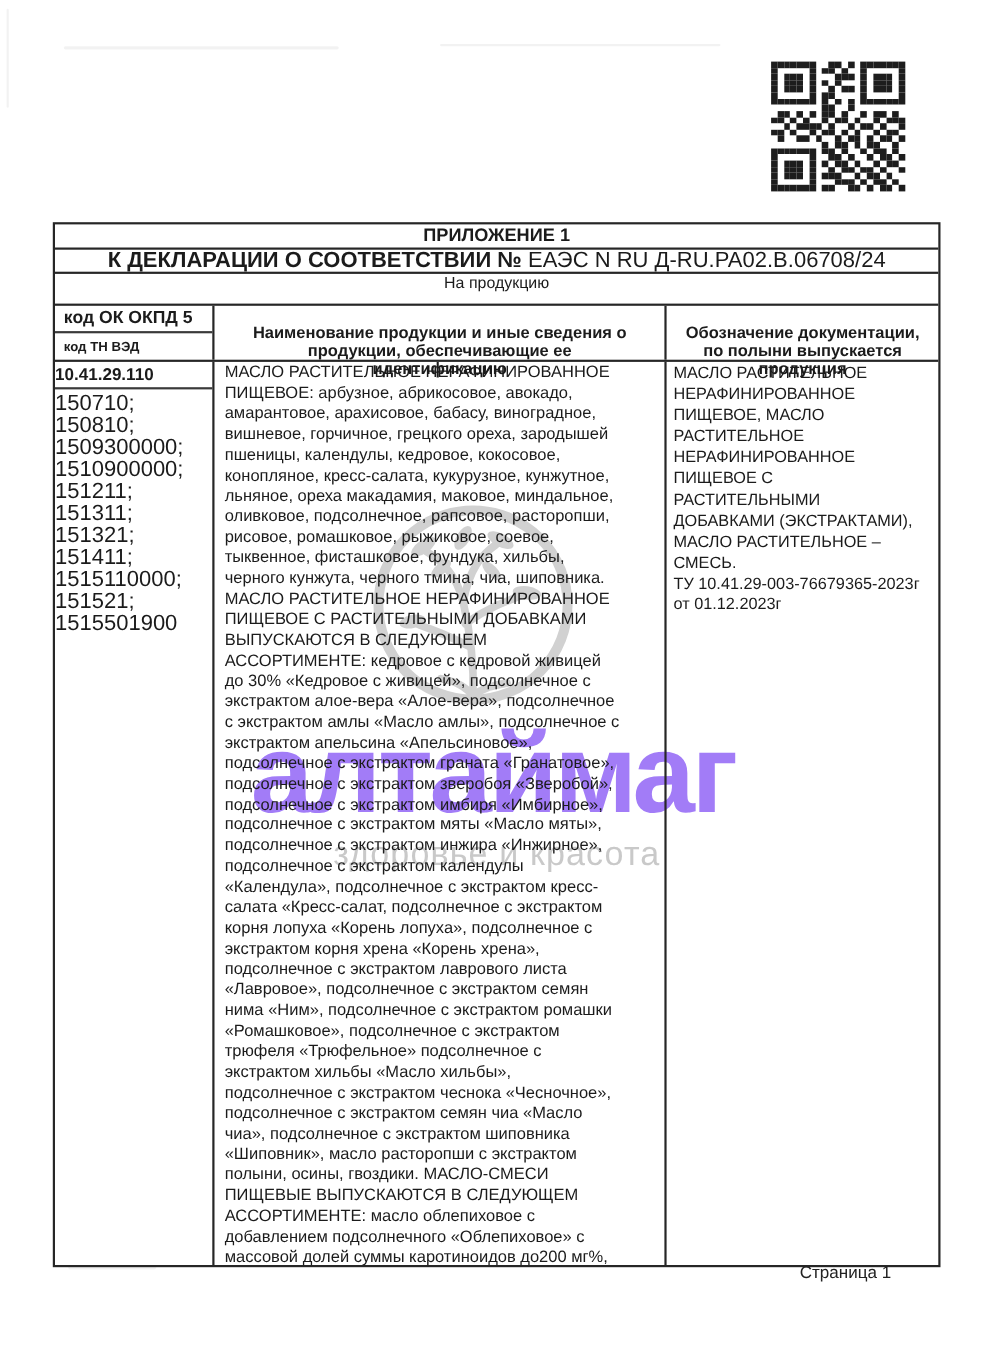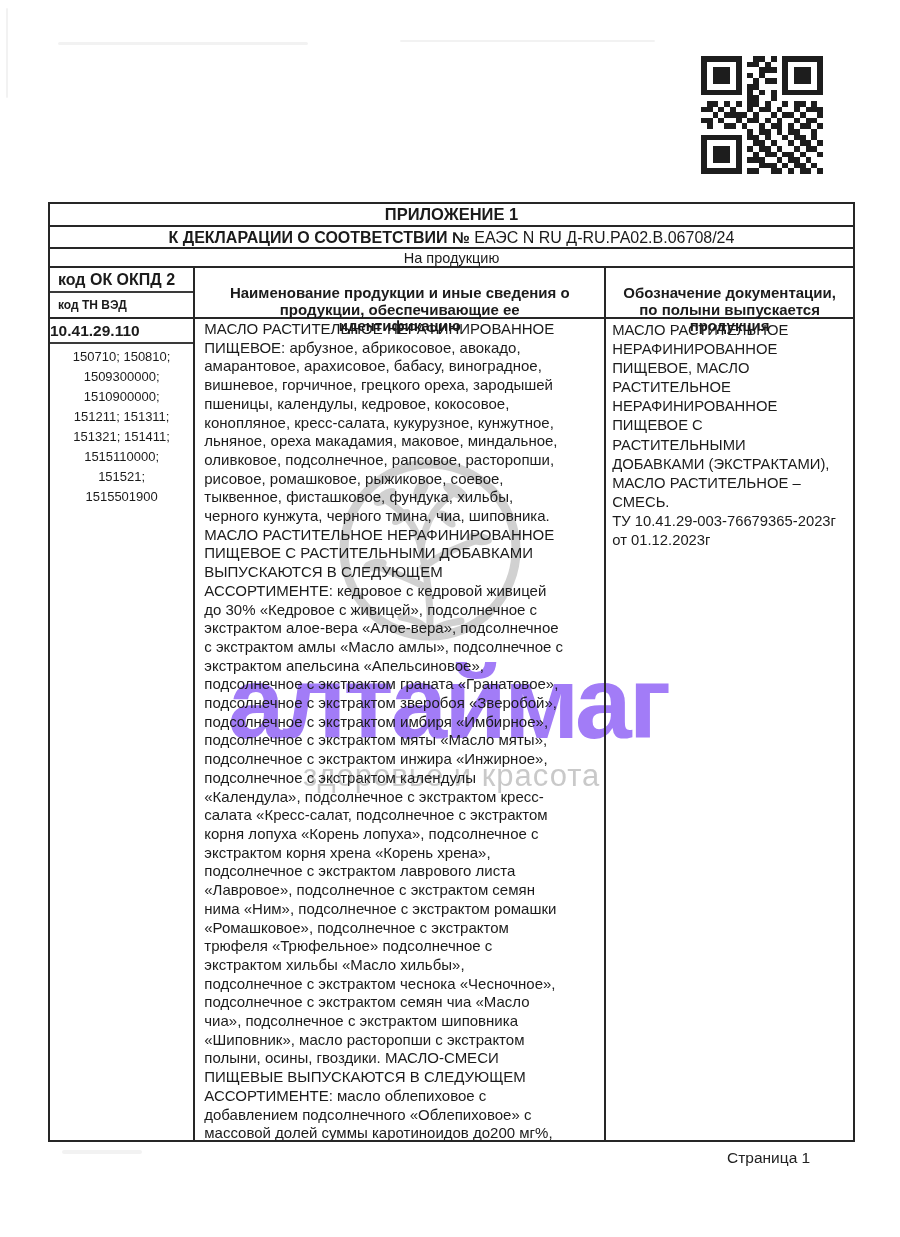--- a/index.html
+++ b/index.html
@@ -42,26 +42,26 @@
     position:absolute;left:48px;top:202px;width:807px;z-index:1;
     border:2px solid #262626;
     box-sizing:border-box;
   }
   .doc-table *{box-sizing:border-box;}
   .t-title{
     height:21px;line-height:20px;text-align:center;
     font-weight:bold;font-size:16.5px;
   }
   .t-decl{
-    height:22px;line-height:21px;text-align:center;font-size:16px;
+    height:22px;line-height:21px;text-align:center;font-size:20px;
     border-top:2px solid #262626;
   }
   .t-decl .b{font-weight:bold;}
   .t-sub{
-    height:19px;line-height:18px;text-align:center;font-size:14.5px;
+    height:29px;line-height:18px;text-align:center;font-size:14.5px;
     border-top:2px solid #262626;
   }
   .t-head{
     display:flex;height:51px;border-top:2px solid #262626;
   }
   .col1w{width:144px;}
   .col2w{width:413px;border-left:2px solid #262626;}
   .col3w{width:250px;border-left:2px solid #262626;}
   .c1h-top{
     height:25px;line-height:24px;padding-left:8px;
@@ -72,21 +72,21 @@
     text-align:center;font-weight:bold;font-size:15px;line-height:16.6px;
     padding-top:17px;white-space:pre-line;
   }
   .t-data{display:flex;height:823px;border-top:2px solid #262626;}
   .okpd{
     height:25px;line-height:23px;text-align:left;font-size:15.5px;
     border-bottom:2px solid #3a3a3a;
     font-weight:bold;
   }
   .tnved{
-    text-align:center;font-size:13px;line-height:20px;padding-top:3px;
+    text-align:left;font-size:20px;line-height:20px;padding-top:3px;
     white-space:pre-line;
   }
   .c2cell{
     font-size:15px;line-height:18.7px;padding:1px 5px 0 9px;
     white-space:pre-line;overflow:hidden;
   }
   .c3cell{
     font-size:14.8px;line-height:19.1px;padding:2px 3px 0 6px;
     white-space:pre-line;overflow:hidden;
   }
@@ -579,21 +579,21 @@
 
     <div class="t-decl">
       <span class="b">К ДЕКЛАРАЦИИ О СООТВЕТСТВИИ №</span>
       <span>ЕАЭС N RU Д-RU.РА02.В.06708/24</span>
     </div>
 
     <div class="t-sub">На продукцию</div>
 
     <div class="t-head">
       <div class="col1w">
-        <div class="c1h-top">код ОК ОКПД 2</div>
+        <div class="c1h-top">код ОК ОКПД 5</div>
         <div class="c1h-bot">код ТН ВЭД</div>
       </div>
       <div class="col2w c2h">Наименование продукции и иные сведения о
 продукции, обеспечивающие ее
 идентификацию</div>
       <div class="col3w c3h">Обозначение документации,
 по полыни выпускается
 продукция</div>
     </div>
 

